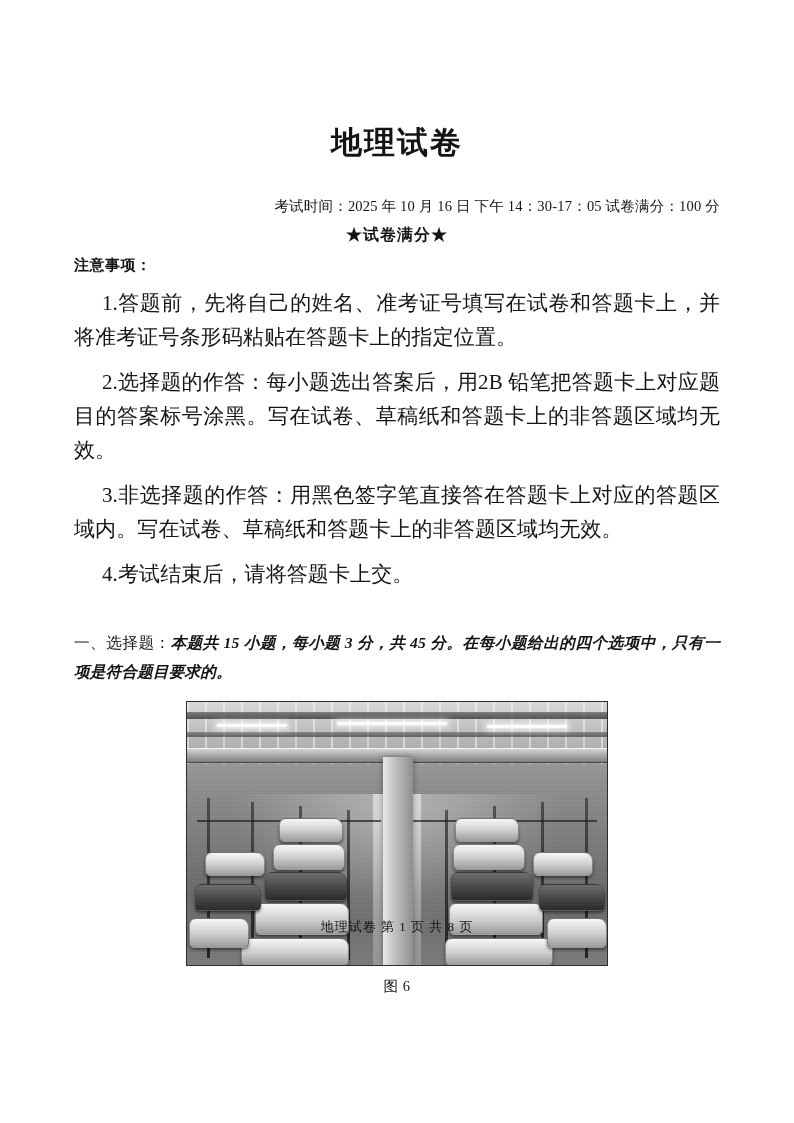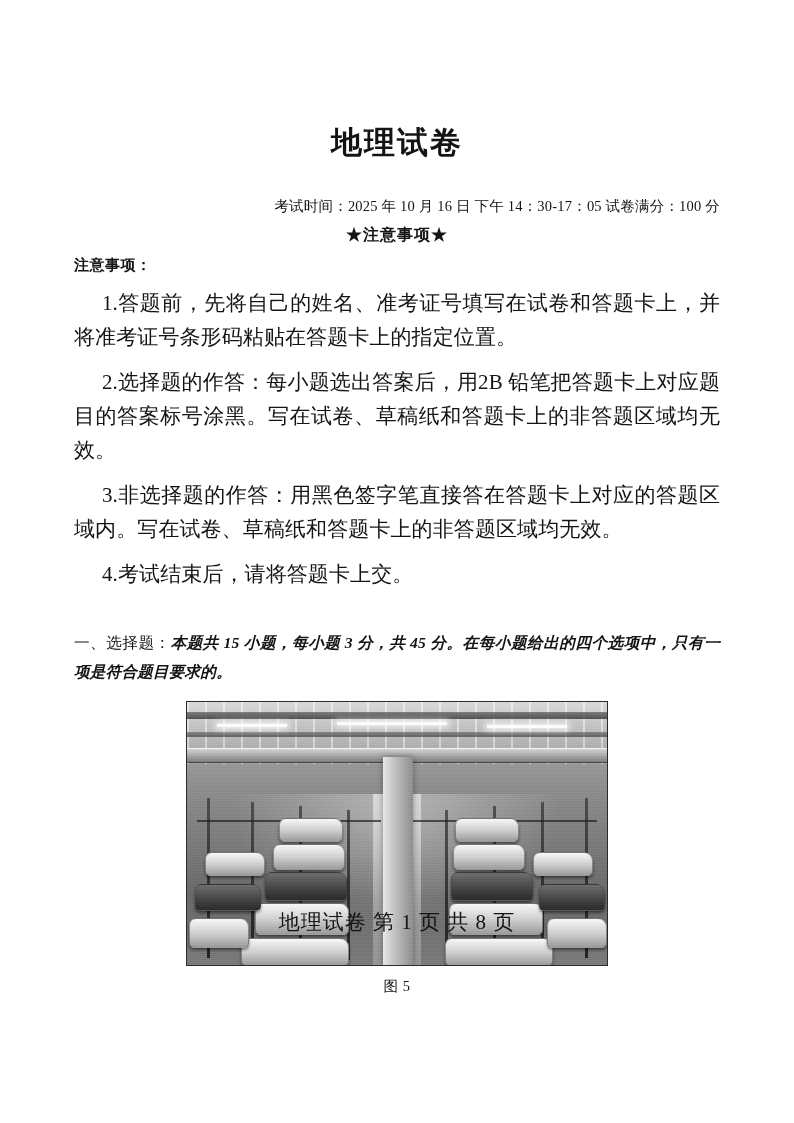--- a/index.html
+++ b/index.html
@@ -211,35 +211,35 @@
     pointer-events: none;
   }
 
   
   .footer {
     position: absolute;
     left: 0;
     right: 0;
     bottom: 22px;
     text-align: center;
-    font-size: 21px;
+    font-size: 13px;
     letter-spacing: 1px;
   }
 </style>
 </head>
 <body>
 
 <div class="page">
   <div class="content">
 
     <h1 class="doc-title">地理试卷</h1>
 
     <div class="exam-info">考试时间：2025 年 10 月 16 日  下午 14：30-17：05  试卷满分：100 分</div>
 
-    <div class="wish-line">★注意事项★</div>
+    <div class="wish-line">★试卷满分★</div>
 
     <div class="notes-heading">注意事项：</div>
 
     <div class="note-item">1.答题前，先将自己的姓名、准考证号填写在试卷和答题卡上，并将准考证号条形码粘贴在答题卡上的指定位置。</div>
     <div class="note-item">2.选择题的作答：每小题选出答案后，用2B 铅笔把答题卡上对应题目的答案标号涂黑。写在试卷、草稿纸和答题卡上的非答题区域均无效。</div>
     <div class="note-item">3.非选择题的作答：用黑色签字笔直接答在答题卡上对应的答题区域内。写在试卷、草稿纸和答题卡上的非答题区域均无效。</div>
     <div class="note-item">4.考试结束后，请将答题卡上交。</div>
 
     <div class="section-heading">
       <span class="sec-label">一、选择题：</span><span class="sec-rest">本题共 15 小题，每小题 3 分，共 45 分。在每小题给出的四个选项中，只有一项是符合题目要求的。</span>
@@ -291,19 +291,19 @@
           <div class="car" style="left:262px; top:201px; width:92px; height:30px;"></div>
           <div class="car" style="left:258px; top:236px; width:106px; height:26px;"></div>
 
           <div class="car" style="left:346px; top:150px; width:58px; height:22px;"></div>
           <div class="car dark" style="left:352px; top:182px; width:64px; height:25px;"></div>
           <div class="car" style="left:360px; top:216px; width:58px; height:28px;"></div>
 
           <div class="noise"></div>
         </div>
       </div>
-      <div class="figure-caption">图 5</div>
+      <div class="figure-caption">图 6</div>
     </div>
 
   </div>
 
   <div class="footer">地理试卷 第 1 页 共 8 页</div>
 </div>
 
 </body></html>

